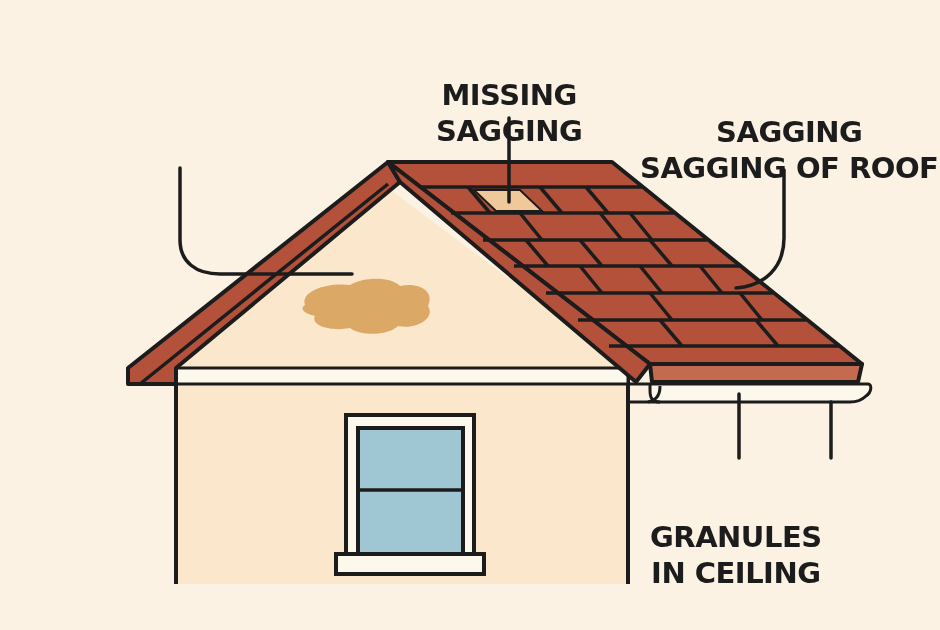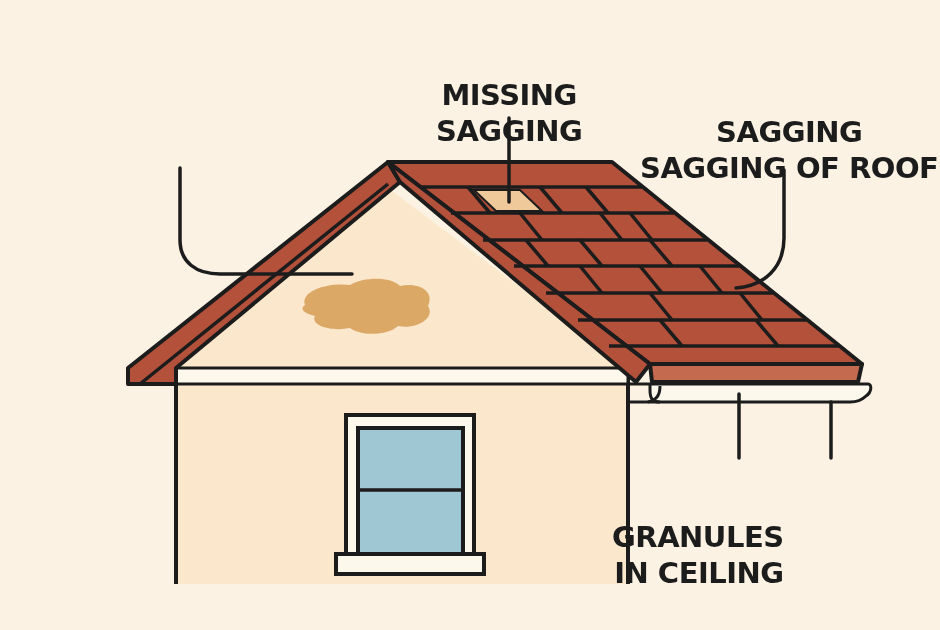--- a/index.html
+++ b/index.html
@@ -30,21 +30,21 @@
       line-height: 36px;
       letter-spacing: -0.5px;
       text-align: center;
       white-space: nowrap;
       margin-top: 41px;
     }
     .label span { display: block; }
     #lbl-water   { left: 70px;  top: 86px;  }
     #lbl-missing { left: 436px; top: 36px;  }
     #lbl-sagging { left: 640px; top: 73px;  }
-    #lbl-granules{ left: 612px; top: 478px; text-align: right; }
+    #lbl-granules{ left: 650px; top: 478px; text-align: center; }
   </style>
 </head>
 <body>
 
 <div class="canvas">
 
   <svg class="art" viewBox="0 0 940 630">
 
     <g>
       <rect x="176" y="372" width="452" height="212" fill="#fbe8cc"></rect>

